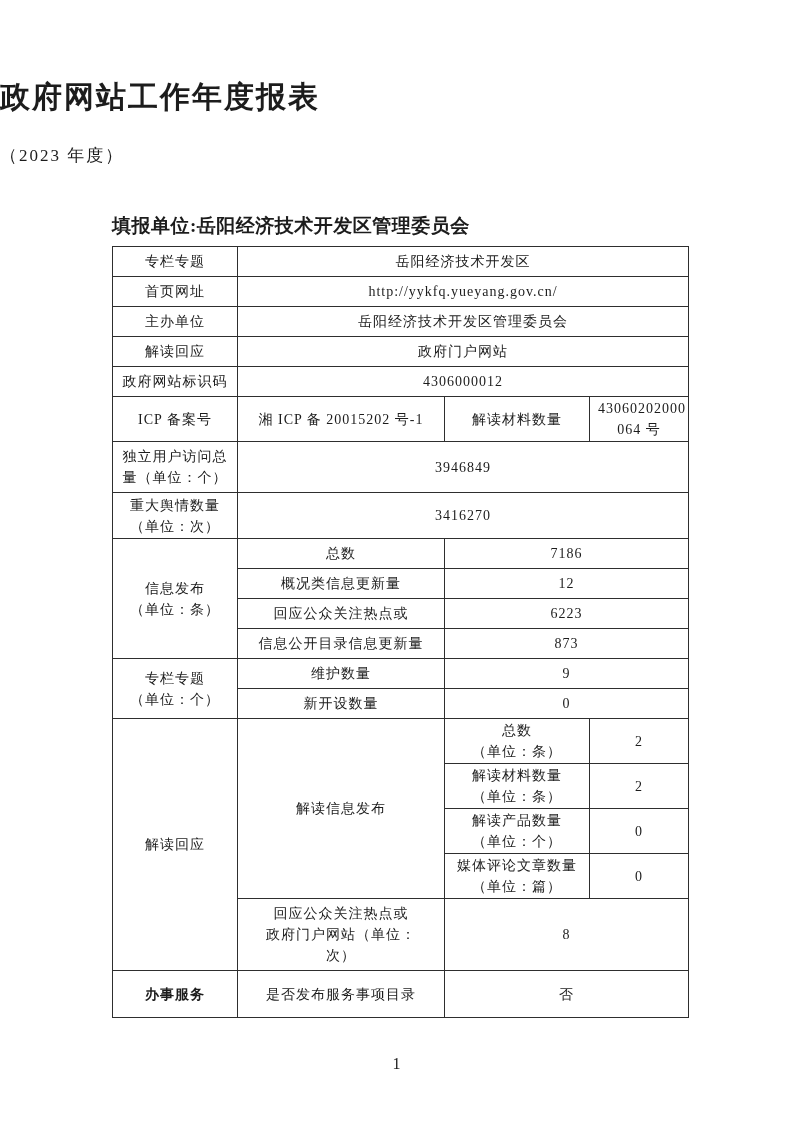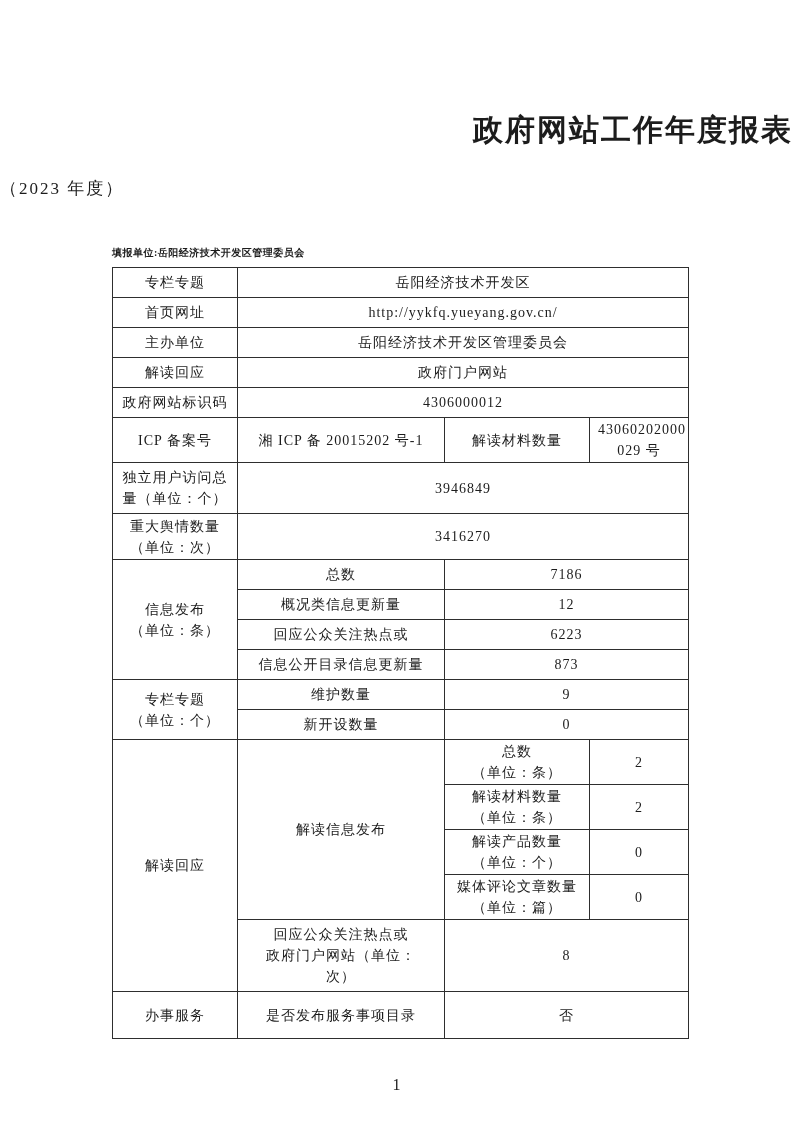--- a/index.html
+++ b/index.html
@@ -8,38 +8,38 @@
     background: #ffffff;
   }
   body {
     width: 793px;
     height: 1122px;
     position: relative;
     font-family: "Liberation Serif", "DejaVu Serif", serif;
     color: #1c1c1c;
   }
   .doc-title {
-    padding-top: 112px;
-    text-align: right;
+    padding-top: 79px;
+    text-align: left;
     font-size: 30px;
     font-weight: bold;
     letter-spacing: 2px;
     font-family: "Liberation Sans", "DejaVu Sans", sans-serif;
     line-height: 1.2;
   }
   .doc-subtitle {
     margin-top: 29px;
     text-align: left;
     font-size: 17px;
     letter-spacing: 2px;
   }
   .reporting-unit {
     margin: 46px 0 7px 112px;
     font-weight: bold;
-    font-size: 10px;
+    font-size: 19px;
     letter-spacing: 0.5px;
   }
   table.report {
     margin-left: 112px;
     border-collapse: collapse;
     table-layout: fixed;
     width: 576px;
   }
   table.report td {
     border: 1px solid #2e2e2e;
@@ -61,20 +61,21 @@
   tr.h50 td { height: 48px; }
   tr.h45 td { height: 43px; }
   tr.h43 td { height: 41px; }
   tr.h71 td { height: 69px; }
   tr.h46 td { height: 44px; }
 
   td .ln { display: block; }
   td.cell-services-group {
     vertical-align: bottom;
     padding-bottom: 5px;
+    font-weight: bold;
   }
   td.v-top { vertical-align: top; padding-top: 4px; }
   .num { letter-spacing: 0.5px; }
   .page-number {
     margin-top: 37px;
     text-align: center;
     font-size: 16px;
   }
 </style>
 </head>
@@ -111,21 +112,21 @@
     <tr class="h29">
       <td>政府网站标识码</td>
       <td colspan="3" class="num">4306000012</td>
     </tr>
     <tr class="h42">
       <td>ICP 备案号</td>
       <td>湘 ICP 备 20015202 号-1</td>
       <td>解读材料数量</td>
       <td class="num">
         <span class="ln">43060202000</span>
-        <span class="ln">029 号</span>
+        <span class="ln">064 号</span>
       </td>
     </tr>
     <tr class="h50">
       <td>独立用户访问总量（单位：个）</td>
       <td colspan="3" class="num">3946849</td>
     </tr>
     <tr class="h45">
       <td>
         <span class="ln">重大舆情数量</span>
         <span class="ln">（单位：次）</span>

